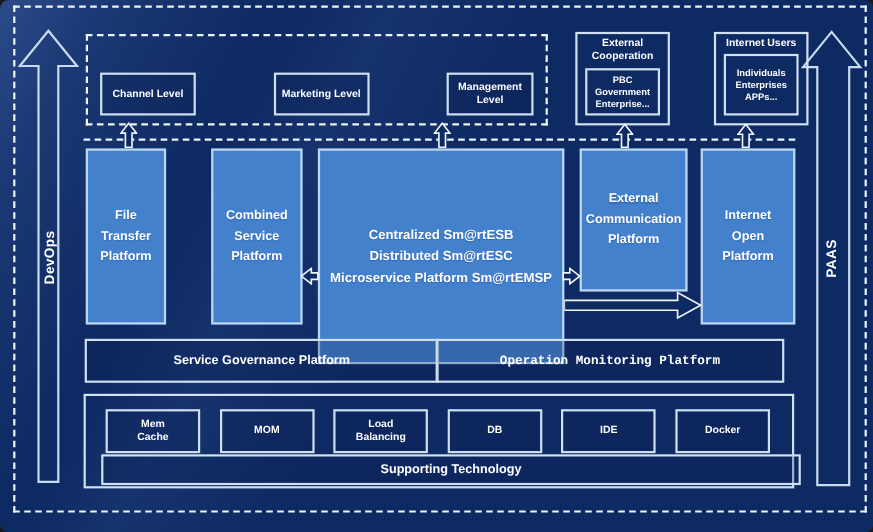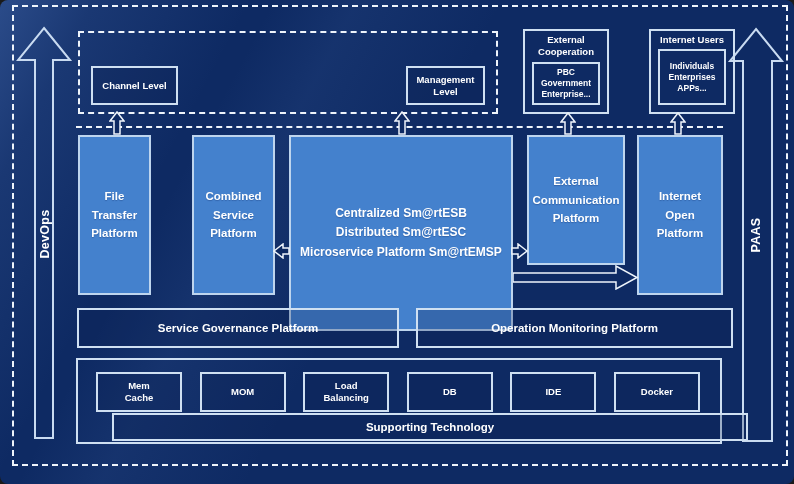--- a/index.html
+++ b/index.html
@@ -71,21 +71,21 @@
     position:absolute;left:76px;top:358px;width:646px;height:86px;
     border:2px solid #cfe0f2;box-sizing:border-box;
   }
   .tech-row{
     position:absolute;left:96px;top:372px;width:604px;height:40px;
     display:flex;justify-content:space-between;
   }
   .tech-box{width:86px;height:40px;font-size:9.5px;font-weight:bold;line-height:1.25;}
   .supporting-bar{
     position:absolute;left:92px;top:413px;width:636px;height:28px;
-    font-size:11.5px;font-weight:bold;margin-left:20px;
+    font-size:11.5px;font-weight:bold;
   }
   .big-arrow{position:absolute;top:26px;width:58px;height:416px;}
   .big-arrow svg{position:absolute;left:0;top:0;}
   .big-arrow .arrow-label{
     position:absolute;left:50%;top:50%;
     transform:translate(-50%,-50%) rotate(-90deg);
     font-size:12.5px;font-weight:bold;white-space:nowrap;
     letter-spacing:.3px;
   }
   .mini-arrow{position:absolute;}
@@ -107,20 +107,21 @@
 
   <div class="big-arrow" style="left:727px;top:27px;">
     <svg width="58" height="416" viewBox="0 0 58 416">
       <polygon points="29,2 55,34 45,34 45,414 16,414 16,34 3,34" fill="rgba(14,42,99,0.0)" stroke="#c9dbf1" stroke-width="2" stroke-linejoin="miter"></polygon>
     </svg>
     <span class="arrow-label">PAAS</span>
   </div>
 
   <div class="levels-dashed">
     <div class="navy-box level-box">Channel Level</div>
+    <div class="navy-box level-box">Marketing Level</div>
     <div class="navy-box level-box last">Management Level</div>
   </div>
 
   <div class="top-right-box" style="left:523px;">
     <div class="trb-title">External
 Cooperation</div>
     <div class="trb-inner">PBC Government
 Enterprise...</div>
   </div>
 
@@ -182,21 +183,21 @@
       </svg>
   </div>
 
   <div class="mini-arrow" style="left:513px;top:265px;">
     <svg width="126" height="25" viewBox="0 0 126 25">
         <polygon points="0,8 103,8 103,1 124,12.5 103,24 103,17 0,17" fill="rgba(14,42,99,0)" stroke="#eef4fb" stroke-width="1.5"></polygon>
       </svg>
   </div>
 
   <div class="navy-box gov-box" style="left:77px;width:322px;">Service Governance Platform</div>
-  <div class="navy-box gov-box" style="left:416px;width:317px;">Operation Monitoring Platform</div>
+  <div class="navy-box gov-box" style="left:396px;width:317px;font-family:Liberation Mono, monospace;">Operation Monitoring Platform</div>
 
   <div class="bottom-outer"></div>
   <div class="tech-row">
     <div class="navy-box tech-box">Mem
 Cache</div>
     <div class="navy-box tech-box">MOM</div>
     <div class="navy-box tech-box">Load
 Balancing</div>
     <div class="navy-box tech-box">DB</div>
     <div class="navy-box tech-box">IDE</div>

